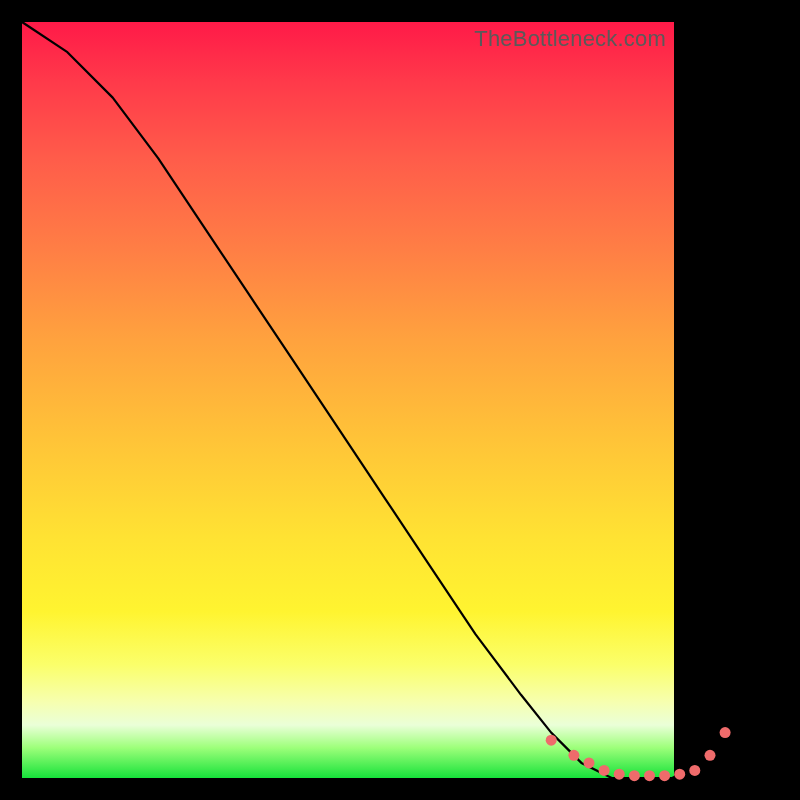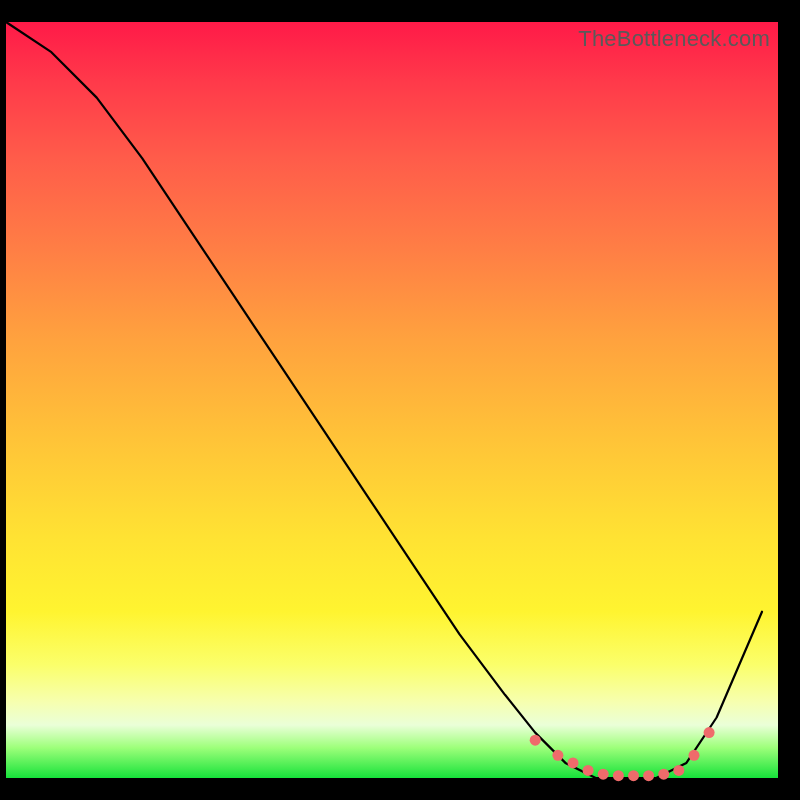--- a/index.html
+++ b/index.html
@@ -12,23 +12,23 @@
     font-family: Arial, Helvetica, sans-serif;
   }
   .stage {
     position: relative;
     width: 800px;
     height: 800px;
     background: #000;
   }
   .plot {
     position: absolute;
-    left: 6px;
+    left: 22px;
     top: 22px;
-    width: 772px;
+    width: 652px;
     height: 756px;
     
     background: linear-gradient(
       to bottom,
       #ff1a48 0%,
       #ff3a4a 8%,
       #ff5c4a 18%,
       #ff7e45 30%,
       #ffa23e 42%,
       #ffc338 55%,

